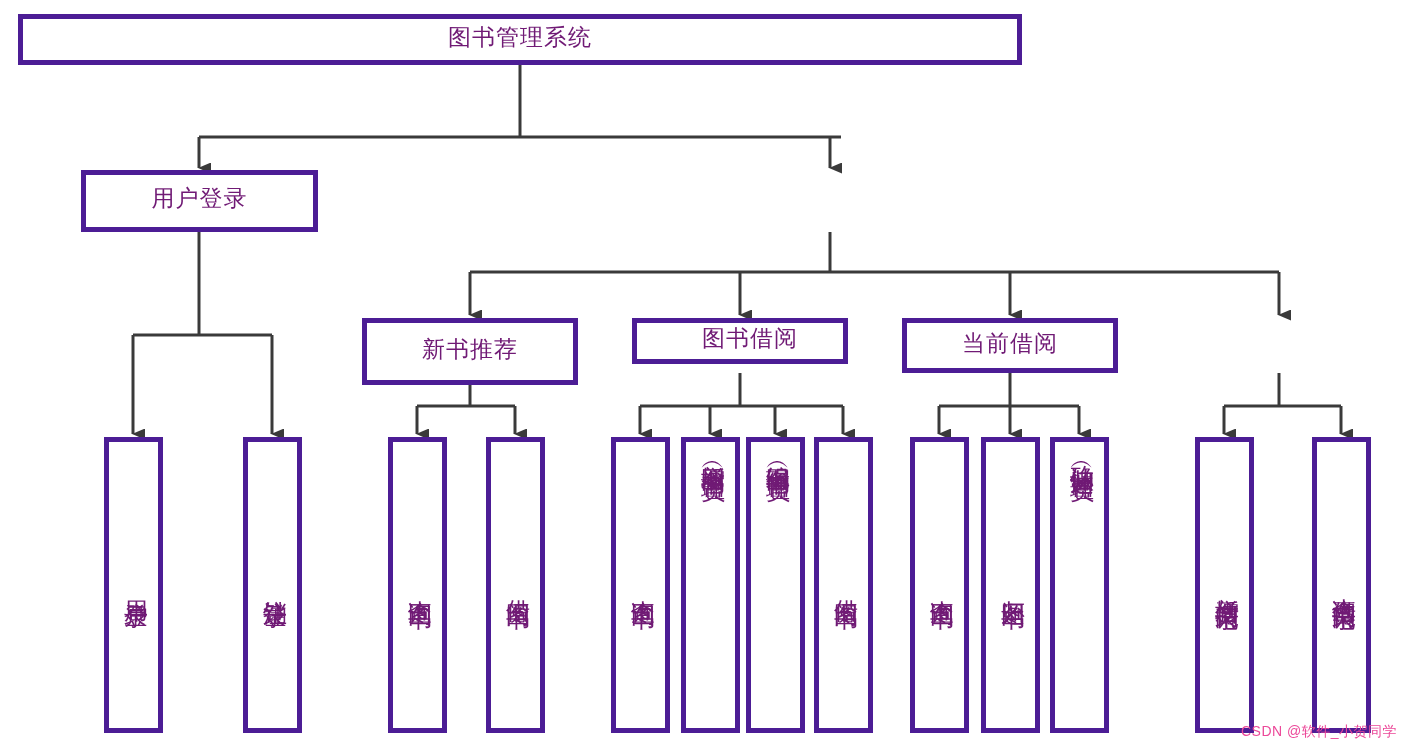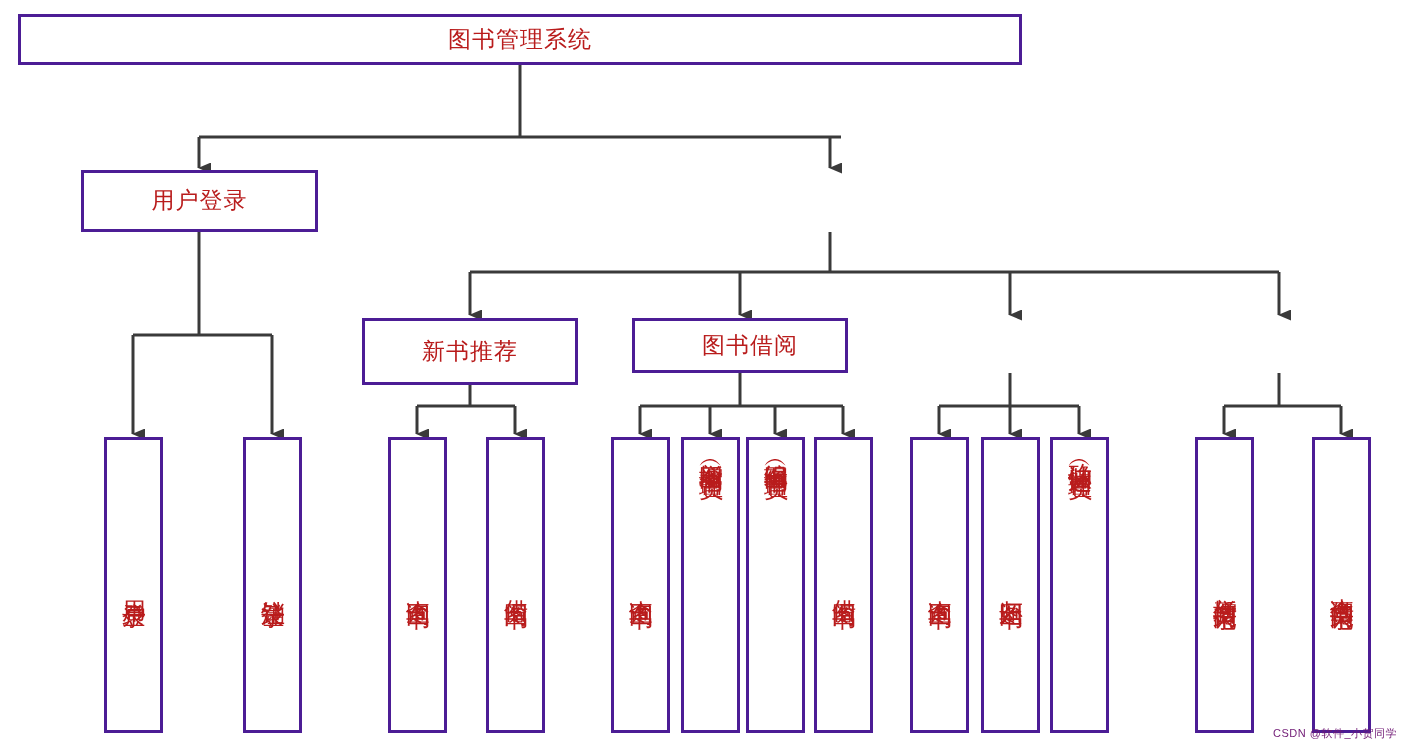--- a/index.html
+++ b/index.html
@@ -22,27 +22,28 @@
     position: absolute;
     left: 0;
     top: 0;
     width: 1405px;
     height: 747px;
     pointer-events: none;
   }
   .node {
     position: absolute;
     box-sizing: border-box;
-    border: 3px solid #4c1d95;
+    border: 5px solid #4c1d95;
     background: #ffffff;
-    color: #b91c1c;
+    color: #701a75;
     display: flex;
     align-items: center;
     justify-content: center;
     text-align: center;
+    font-family: Liberation Mono, monospace;
   }
   .node.h {
     font-size: 23px;
     line-height: 1.1;
     letter-spacing: 1px;
   }
   
   .node.v {
     align-items: flex-start;
     justify-content: center;
@@ -57,22 +58,22 @@
     white-space: nowrap;
   }
   .node.v.centered {
     align-items: center;
     padding-top: 0;
   }
   .watermark {
     position: absolute;
     right: 8px;
     bottom: 6px;
-    font-size: 11px;
-    color: #701a75;
+    font-size: 14px;
+    color: #ec4899;
     letter-spacing: 0.5px;
     white-space: nowrap;
   }
 </style>
 </head>
 <body>
 
 <div id="canvas">
 
   <svg id="wires" viewBox="0 0 1405 747" xmlns="http://www.w3.org/2000/svg">
@@ -125,22 +126,23 @@
     </g>
   </svg>
 
   <div class="node h" style="left:18px; top:14px; width:1004px; height:51px;">图书管理系统</div>
 
   <div class="node h" style="left:81px; top:170px; width:237px; height:62px;">用户登录</div>
 
 
   <div class="node h" style="left:362px; top:318px; width:216px; height:67px;">新书推荐</div>
 
-  <div class="node h" style="left:632px; top:318px; width:216px; height:55px;padding-left:20px;">图书借阅</div>
+  <div class="node h" style="left:632px; top:318px; width:216px; height:46px;padding-left:20px;">图书借阅</div>
 
+  <div class="node h" style="left:902px; top:318px; width:216px; height:55px;">当前借阅</div>
 
 
   <div class="node v centered" style="left:104px; top:437px; width:59px; height:296px;">
     <span class="vtext">用户登录</span>
   </div>
 
   <div class="node v centered" style="left:243px; top:437px; width:59px; height:296px;">
     <span class="vtext">注销登录</span>
   </div>
 

